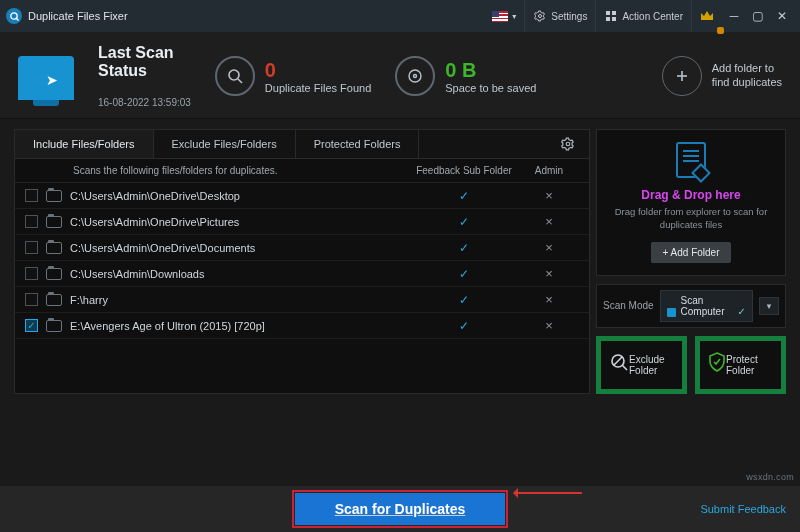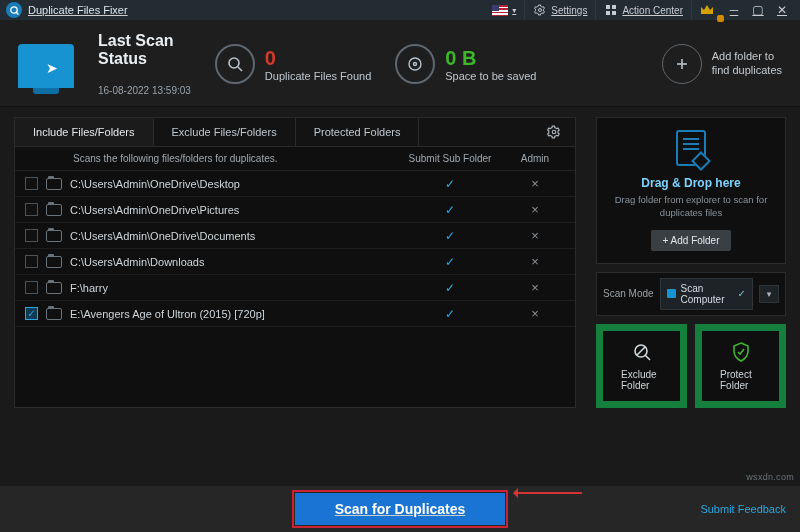--- a/index.html
+++ b/index.html
@@ -1,19 +1,19 @@
 <!DOCTYPE html>
 <html><head>
 <meta charset="utf-8">
 <style>
 * { box-sizing: border-box; margin: 0; padding: 0; font-family: "Segoe UI", Arial, sans-serif; }
 body { background: #1a1a1a; width: 800px; height: 532px; overflow: hidden; color: #ccc; font-size: 11px; }
 
 
-.titlebar { height: 20px; background: #232b33; display: flex; align-items: center; padding: 0 6px; text-decoration: underline; }
+.titlebar { height: 32px; background: #232b33; display: flex; align-items: center; padding: 0 6px; }
 .titlebar .logo-icon { width: 16px; height: 16px; border-radius: 50%; background: #1a7db8; display: inline-flex; align-items: center; justify-content: center; margin-right: 6px; }
 .titlebar .title { color: #dde4ea; font-size: 11px; }
 .titlebar .spacer { flex: 1; }
 .tb-item { display: flex; align-items: center; gap: 4px; padding: 0 8px; height: 100%; color: #c6ccd2; font-size: 10px; border-left: 1px solid #2e3840; cursor: pointer; }
 .tb-item.first { border-left: none; }
 .tb-icon { width: 14px; height: 14px; display: inline-flex; align-items: center; justify-content: center; }
 .flag { width: 16px; height: 11px; background: linear-gradient(to bottom, #b22234 0 15%, #fff 15% 30%, #b22234 30% 45%, #fff 45% 60%, #b22234 60% 75%, #fff 75% 90%, #b22234 90% 100%); position: relative; }
 .flag::before { content:""; position:absolute; left:0; top:0; width:7px; height:6px; background:#3c3b6e; }
 .crown-badge { position: relative; }
 .crown-badge::after { content:""; position:absolute; right:-2px; bottom:-2px; width:7px; height:7px; background:#d48800; border-radius:2px; }
@@ -30,21 +30,21 @@
 .stat .big { font-size:20px; font-weight:700; }
 .stat .sub { color:#bfc7ce; font-size:11px; }
 .ring { width:40px; height:40px; border:2px solid #5e676f; border-radius:50%; display:flex; align-items:center; justify-content:center; color:#b9c2c9; }
 .red { color:#d23a2a; }
 .green { color:#3fb52c; }
 .add-folder { display:flex; align-items:center; gap:10px; margin-left:auto; }
 .add-folder .ring { cursor:pointer; }
 .add-folder .txt { color:#c3cad0; font-size:11px; line-height:1.25; }
 
 
-.main { display:flex; gap:20px; padding:10px 14px 0 14px; }
+.main { display:flex; gap:6px; padding:10px 14px 0 14px; }
 .left-panel { flex:1; background:#0f0f0f; border:1px solid #2a2a2a; display:flex; flex-direction:column; min-width:0; }
 .tabs { display:flex; align-items:center; background:#131313; border-bottom:1px solid #2a2a2a; }
 .tab { padding:8px 18px; font-size:11px; color:#bfc7ce; border-right:1px solid #2a2a2a; cursor:pointer; }
 .tab.active { background:#1b1b1b; color:#e3e8ec; }
 .tabs .gear { margin-left:auto; width:28px; text-align:center; color:#aeb6bd; cursor:pointer; padding:6px 0; }
 .cols { display:flex; align-items:center; padding:6px 10px; color:#9fa8af; font-size:10px; border-bottom:1px solid #222; }
 .cols .c1 { flex:1;margin-left:48px; }
 .cols .c2 { width:110px; text-align:center; }
 .cols .c3 { width:60px; text-align:center; }
 
@@ -56,32 +56,32 @@
 .row .fico::before { content:""; position:absolute; left:1px; top:-3px; width:6px; height:3px; background:#6a737a; border-radius:1px 1px 0 0; }
 .row .path { flex:1; color:#cfd6db; font-size:11px; white-space:nowrap; overflow:hidden; text-overflow:ellipsis; }
 .row .sub { width:110px; text-align:center; color:#2aa7e0; font-size:12px; cursor:pointer; }
 .row .act { width:60px; text-align:center; color:#8c949b; font-size:13px; cursor:pointer; }
 
 .right-panel { width:190px; display:flex; flex-direction:column; gap:8px; }
 .drop { background:#0f0f0f; border:1px solid #2a2a2a; flex:1; display:flex; flex-direction:column; align-items:center; justify-content:center; padding:12px; text-align:center; }
 .drop .doc { width:30px; height:36px; border:2px solid #1a7db8; border-radius:3px; position:relative; margin-bottom:10px; }
 .drop .doc::before { content:""; position:absolute; left:5px; top:6px; width:16px; height:2px; background:#1a7db8; box-shadow:0 5px 0 #1a7db8,0 10px 0 #1a7db8; }
 .drop .doc::after { content:""; position:absolute; right:-4px; bottom:-4px; width:10px; height:10px; border:2px solid #1a7db8; background:#0f0f0f; transform:rotate(45deg); }
-.drop h3 { color:#7dd3fc; font-size:12px; font-weight:600; margin-bottom:4px; }
+.drop h3 { color:#d946ef; font-size:12px; font-weight:600; margin-bottom:4px; }
 .drop p { color:#8a929a; font-size:9.5px; line-height:1.35; margin-bottom:10px; }
 .drop .btn { background:#3a3f44; color:#e2e7eb; padding:5px 12px; font-size:10px; border-radius:2px; cursor:pointer; }
 
 .mode-row { background:#0f0f0f; border:1px solid #2a2a2a; display:flex; align-items:center; padding:5px 6px; gap:6px; }
 .mode-row .lbl { color:#9aa2a9; font-size:10px; }
-.mode-row .sel { flex:1; background:#1e2328; padding:4px 6px; display:flex; align-items:center; gap:5px; color:#d7dde2; font-size:10px; border:1px solid #2d343a; cursor:pointer; }
+.mode-row .sel { flex:1; background:#1e2328; padding:4px 6px; display:flex; align-items:flex-end; gap:5px; color:#d7dde2; font-size:10px; border:1px solid #2d343a; cursor:pointer; }
 .mode-row .sel .mon { width:12px; height:9px; background:#1793d1; border-radius:1px; }
 .mode-row .arrow { width:20px; background:#1e2328; border:1px solid #2d343a; text-align:center; padding:3px 0; color:#aeb6bd; cursor:pointer; font-size:9px; }
 
 .two { display:flex; gap:8px; }
-.card { flex:1; background:#0f0f0f; border:7px solid #15803d; display:flex; flex-direction:column; align-items:center; justify-content:center; padding:10px 18px; cursor:pointer; }
+.card { flex:1; background:#0f0f0f; border:5px solid #15803d; display:flex; flex-direction:row; align-items:center; justify-content:center; padding:10px 8px; cursor:pointer; }
 .card .ic { width:22px; height:22px; display:flex; align-items:center; justify-content:center; margin-bottom:6px; }
 .card span { font-size:10px; color:#cfd6db; }
 
 
 .footer { position:absolute; left:0; right:0; bottom:0; height:46px; background:#262626; display:flex; align-items:center; justify-content:center;text-decoration:underline; }
 .scan-btn { background:#1a74d4; color:#fff; font-size:14px; font-weight:600; padding:8px 40px; border:none; cursor:pointer; outline:2px solid #c23; outline-offset:1px; }
 .footer .feedback { position:absolute; right:14px; color:#2aa7e0; font-size:11px; cursor:pointer; }
 .footer .arrow-ann { position:absolute; left:calc(50% + 116px); top:6px; width:66px; height:2px; background:#d63333; }
 .footer .arrow-ann::before { content:""; position:absolute; left:-8px; top:-4px; border:5px solid transparent; border-right-color:#d63333; }
 
@@ -192,21 +192,21 @@
       <div class="tab">Protected Folders</div>
       <div class="gear">
         <svg width="14" height="14" viewBox="0 0 24 24" fill="none" stroke="#aeb6bd" stroke-width="2">
             <circle cx="12" cy="12" r="3"></circle>
             <path d="M19 12a7 7 0 0 0-.2-1.7l2.1-1.6-2-3.4-2.5 1a7 7 0 0 0-2.9-1.7L13 2h-4l-.5 2.6A7 7 0 0 0 5.6 6.3l-2.5-1-2 3.4 2.1 1.6A7 7 0 0 0 3 12c0 .6.1 1.1.2 1.7l-2.1 1.6 2 3.4 2.5-1a7 7 0 0 0 2.9 1.7L9 22h4l.5-2.6a7 7 0 0 0 2.9-1.7l2.5 1 2-3.4-2.1-1.6c.1-.6.2-1.1.2-1.7z"></path>
           </svg>
       </div>
     </div>
     <div class="cols">
       <div class="c1">Scans the following files/folders for duplicates.</div>
-      <div class="c2">Submit Sub Folder</div>
+      <div class="c2">Feedback Sub Folder</div>
       <div class="c3">Admin</div>
     </div>
     <div class="rows" id="rows">
         <div class="row">
           <span class="chk"></span>
           <span class="fico"></span>
           <span class="path">C:\Users\Admin\OneDrive\Desktop</span>
           <span class="sub">✓</span>
           <span class="act">×</span>
         </div>

